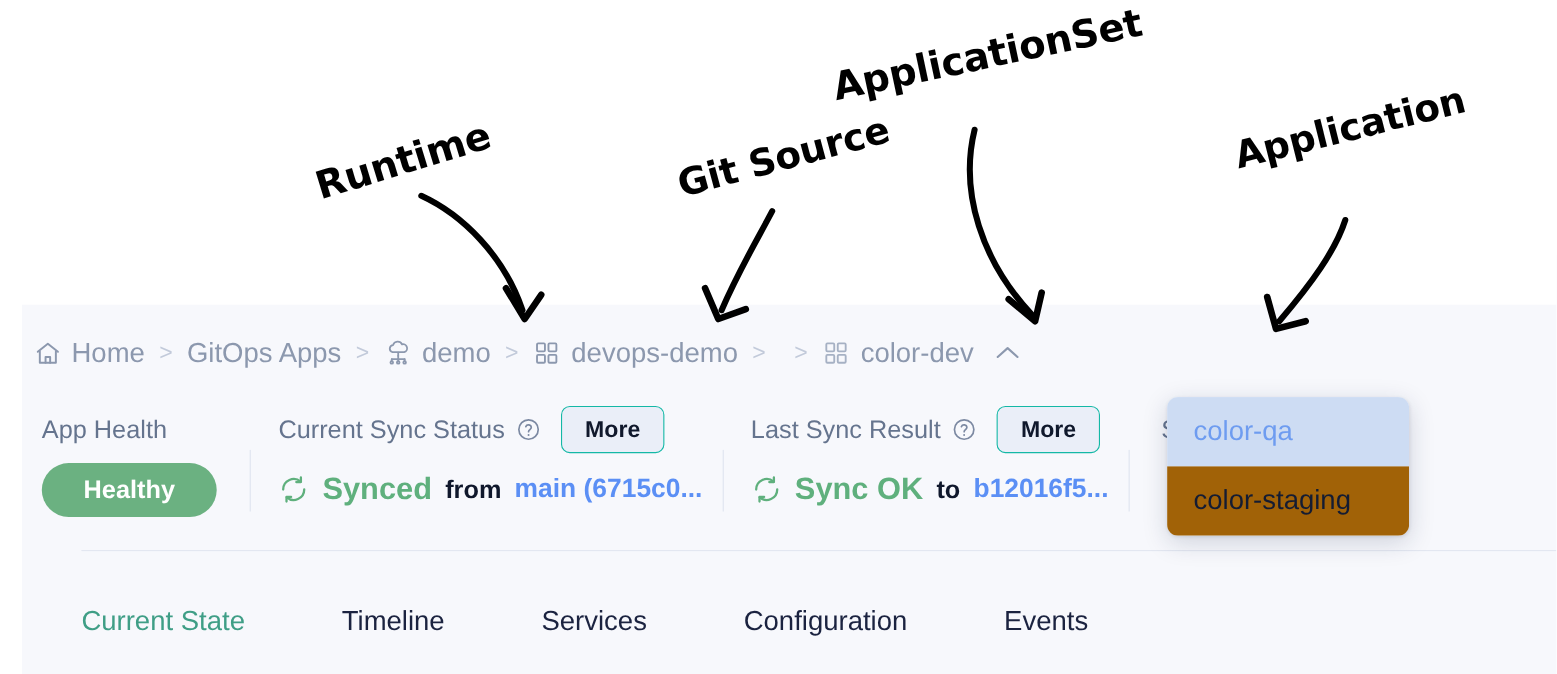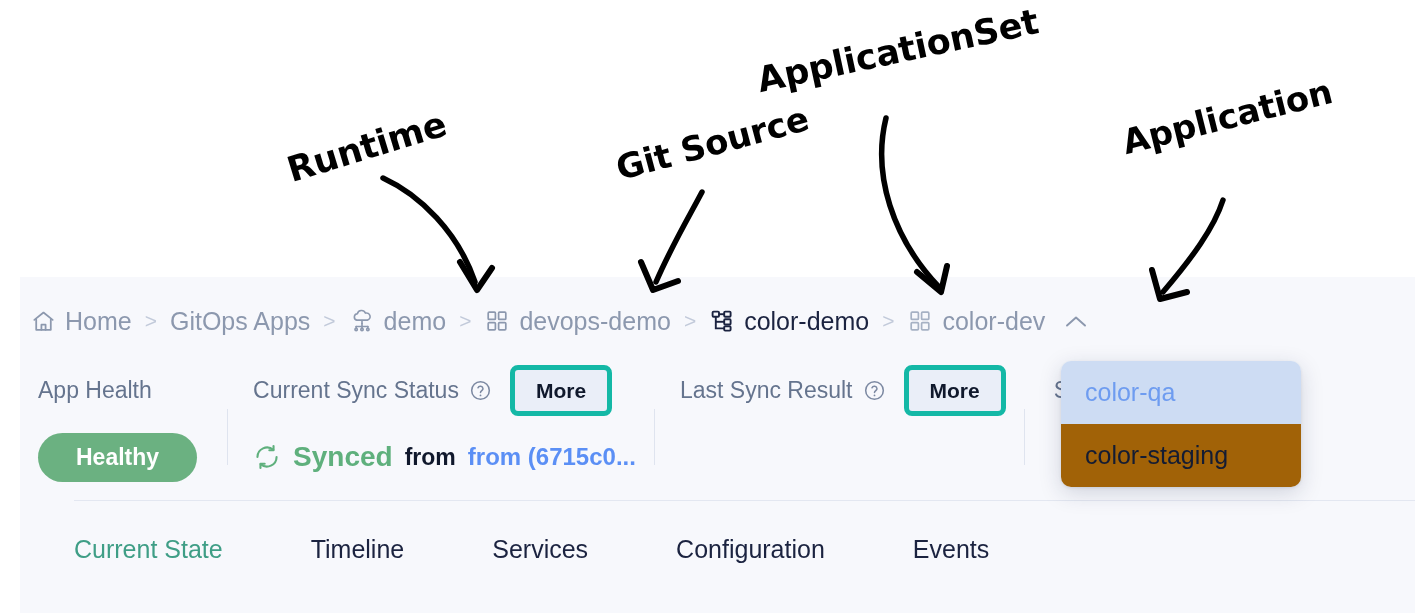--- a/index.html
+++ b/index.html
@@ -56,49 +56,49 @@
     display: flex; align-items: flex-start; height: 110px;
   }
   .stat-block { position: relative; display: flex; flex-direction: column; padding-right: 18px; }
   .stat-block + .stat-block { padding-left: 26px; }
   .stat-sep { position: absolute; left: 0; top: 36px; width: 1px; height: 56px; background: #dfe4ef; }
   .stat-head { display: flex; align-items: center; gap: 10px; height: 34px; }
   .stat-title { font-size: 23px; color: #65748e; white-space: nowrap; }
   .help-ico { width: 23px; height: 23px; flex: none; }
   .more-btn {
     margin-left: 8px;
-    background: #eaeef8; border: 5px solid #14b8a6; border-radius: 8px;
+    background: #eaeef8; border: 1px solid #14b8a6; border-radius: 8px;
     color: #10182c; font-size: 21px; font-weight: 700;
     padding: 10px 21px; line-height: 1; cursor: pointer;
     font-family: "Liberation Sans", sans-serif; white-space: nowrap;
   }
-  .stat-body { display: flex; align-items: center; gap: 12px; margin-top: 30px; height: 40px; white-space: nowrap; text-align: center; }
+  .stat-body { display: flex; align-items: center; gap: 12px; margin-top: 18px; height: 40px; white-space: nowrap; text-align: center; }
   .pill {
     display: inline-flex; align-items: center; justify-content: center;
     background: #6bb181; color: #ffffff;
     font-size: 23px; font-weight: 700;
     border-radius: 999px; padding: 13px 38px; line-height: 1;
   }
   .sync-ico { width: 28px; height: 28px; flex: none; }
   .txt-green { color: #5fb07d; font-size: 28px; font-weight: 700; }
   .txt-dark  { color: #10182c; font-size: 23px; font-weight: 700; }
   .txt-link  { color: #5b8ff5; font-size: 24px; font-weight: 700; }
   .info-ico  { width: 32px; height: 32px; }
 
   
   .divider { position: absolute; left: 54px; top: 223px; width: 1341px; height: 1px; background: #e3e7f1; }
-  .tabs { position: absolute; left: 54px; top: 258px; display: flex; align-items: flex-start; justify-content: space-between; }
+  .tabs { position: absolute; left: 54px; top: 274px; display: flex; align-items: flex-start; justify-content: space-between; }
   .tab { font-size: 25px; color: #1b2340; white-space: nowrap; cursor: pointer; padding: 0; }
   .tab.active { color: #3f9e86; }
   .tab + .tab { margin-left: 88px; }
 
   
   .dropdown {
     position: absolute; left: 1061px; top: 361px;
-    width: 240px; background: #f4f6fb;
+    width: 220px; background: #f4f6fb;
     border-radius: 10px;
     box-shadow: 0 6px 22px rgba(25,35,70,0.17), 0 1px 3px rgba(25,35,70,0.10);
     overflow: hidden; z-index: 30;
   }
   .dd-item { font-size: 25px; padding: 17px 24px; white-space: nowrap; cursor: pointer; }
   .dd-item.selected { background: #cddcf3; color: #6e9cf0; }
   .dd-item.normal { background: #a16207; color: #141c33; }
 </style>
 </head>
 <body>
@@ -150,34 +150,20 @@
             <rect x="3.2" y="3.2" width="7.2" height="7.2" rx="1"></rect>
             <rect x="13.6" y="3.2" width="7.2" height="7.2" rx="1"></rect>
             <rect x="3.2" y="13.6" width="7.2" height="7.2" rx="1"></rect>
             <rect x="13.6" y="13.6" width="7.2" height="7.2" rx="1"></rect>
           </svg>
         </span>
         <span>devops-demo</span>
       </div>
       <span class="crumb-sep">&gt;</span>
 
-      <div class="crumb active">
-        <span class="ico">
-          <svg width="24" height="24" viewBox="0 0 24 24" fill="none" stroke="#1b2340" stroke-width="1.9">
-            <rect x="2.6" y="2.6" width="6.4" height="5.2" rx="1"></rect>
-            <rect x="14.2" y="2.6" width="6.4" height="5.2" rx="1"></rect>
-            <rect x="14.2" y="10.2" width="6.4" height="5.2" rx="1"></rect>
-            <rect x="14.2" y="17.2" width="6.4" height="4.4" rx="1"></rect>
-            <path d="M5.8 7.8v11.6h8.4"></path>
-            <path d="M5.8 12.8h8.4"></path>
-            <path d="M9 5.2h5.2"></path>
-          </svg>
-        </span>
-        <span>color-demo</span>
-      </div>
       <span class="crumb-sep">&gt;</span>
 
       <div class="crumb">
         <span class="ico">
           <svg width="24" height="24" viewBox="0 0 24 24" fill="none" stroke="#a6b1c4" stroke-width="1.7">
             <rect x="3.2" y="3.2" width="7.2" height="7.2" rx="1"></rect>
             <rect x="13.6" y="3.2" width="7.2" height="7.2" rx="1"></rect>
             <rect x="3.2" y="13.6" width="7.2" height="7.2" rx="1"></rect>
             <rect x="13.6" y="13.6" width="7.2" height="7.2" rx="1"></rect>
           </svg>
@@ -219,37 +205,50 @@
           <span class="sync-ico">
             <svg width="28" height="28" viewBox="0 0 24 24" fill="none" stroke="#5fb07d" stroke-width="1.8" stroke-linecap="round" stroke-linejoin="round">
               <path d="M20.2 12a8.2 8.2 0 0 1-13.6 6.1"></path>
               <path d="M3.8 12a8.2 8.2 0 0 1 13.6-6.1"></path>
               <path d="M17.6 2.6v3.6h-3.6"></path>
               <path d="M6.4 21.4v-3.6h3.6"></path>
             </svg>
           </span>
           <span class="txt-green">Synced</span>
           <span class="txt-dark">from</span>
-          <span class="txt-link">from (6715c0...</span>
+          <span class="txt-link">main (6715c0...</span>
         </div>
       </div>
 
       <div class="stat-block">
         <div class="stat-sep"></div>
         <div class="stat-head">
           <span class="stat-title">Last Sync Result</span>
           <span class="help-ico">
             <svg width="23" height="23" viewBox="0 0 24 24" fill="none" stroke="#7c89a2" stroke-width="1.6">
               <circle cx="12" cy="12" r="9.2"></circle>
               <path d="M9.4 9.2a2.7 2.7 0 0 1 5.2.9c0 1.8-2.6 2.1-2.6 3.9" stroke-linecap="round"></path>
               <circle cx="12" cy="17.1" r="0.95" fill="#7c89a2" stroke="none"></circle>
             </svg>
           </span>
           <button class="more-btn">More</button>
         </div>
+        <div class="stat-body">
+          <span class="sync-ico">
+            <svg width="28" height="28" viewBox="0 0 24 24" fill="none" stroke="#5fb07d" stroke-width="1.8" stroke-linecap="round" stroke-linejoin="round">
+              <path d="M20.2 12a8.2 8.2 0 0 1-13.6 6.1"></path>
+              <path d="M3.8 12a8.2 8.2 0 0 1 13.6-6.1"></path>
+              <path d="M17.6 2.6v3.6h-3.6"></path>
+              <path d="M6.4 21.4v-3.6h3.6"></path>
+            </svg>
+          </span>
+          <span class="txt-green">Sync OK</span>
+          <span class="txt-dark">to</span>
+          <span class="txt-link">b12016f5...</span>
+        </div>
       </div>
 
       <div class="stat-block" style="padding-left:30px;">
         <div class="stat-sep"></div>
         <div class="stat-head">
           <span class="stat-title">Sourc</span>
         </div>
         <div class="stat-body" style="padding-left:24px;">
           <span class="info-ico">
             <svg width="32" height="32" viewBox="0 0 24 24" fill="none" stroke="#4f8ef0" stroke-width="1.6">

